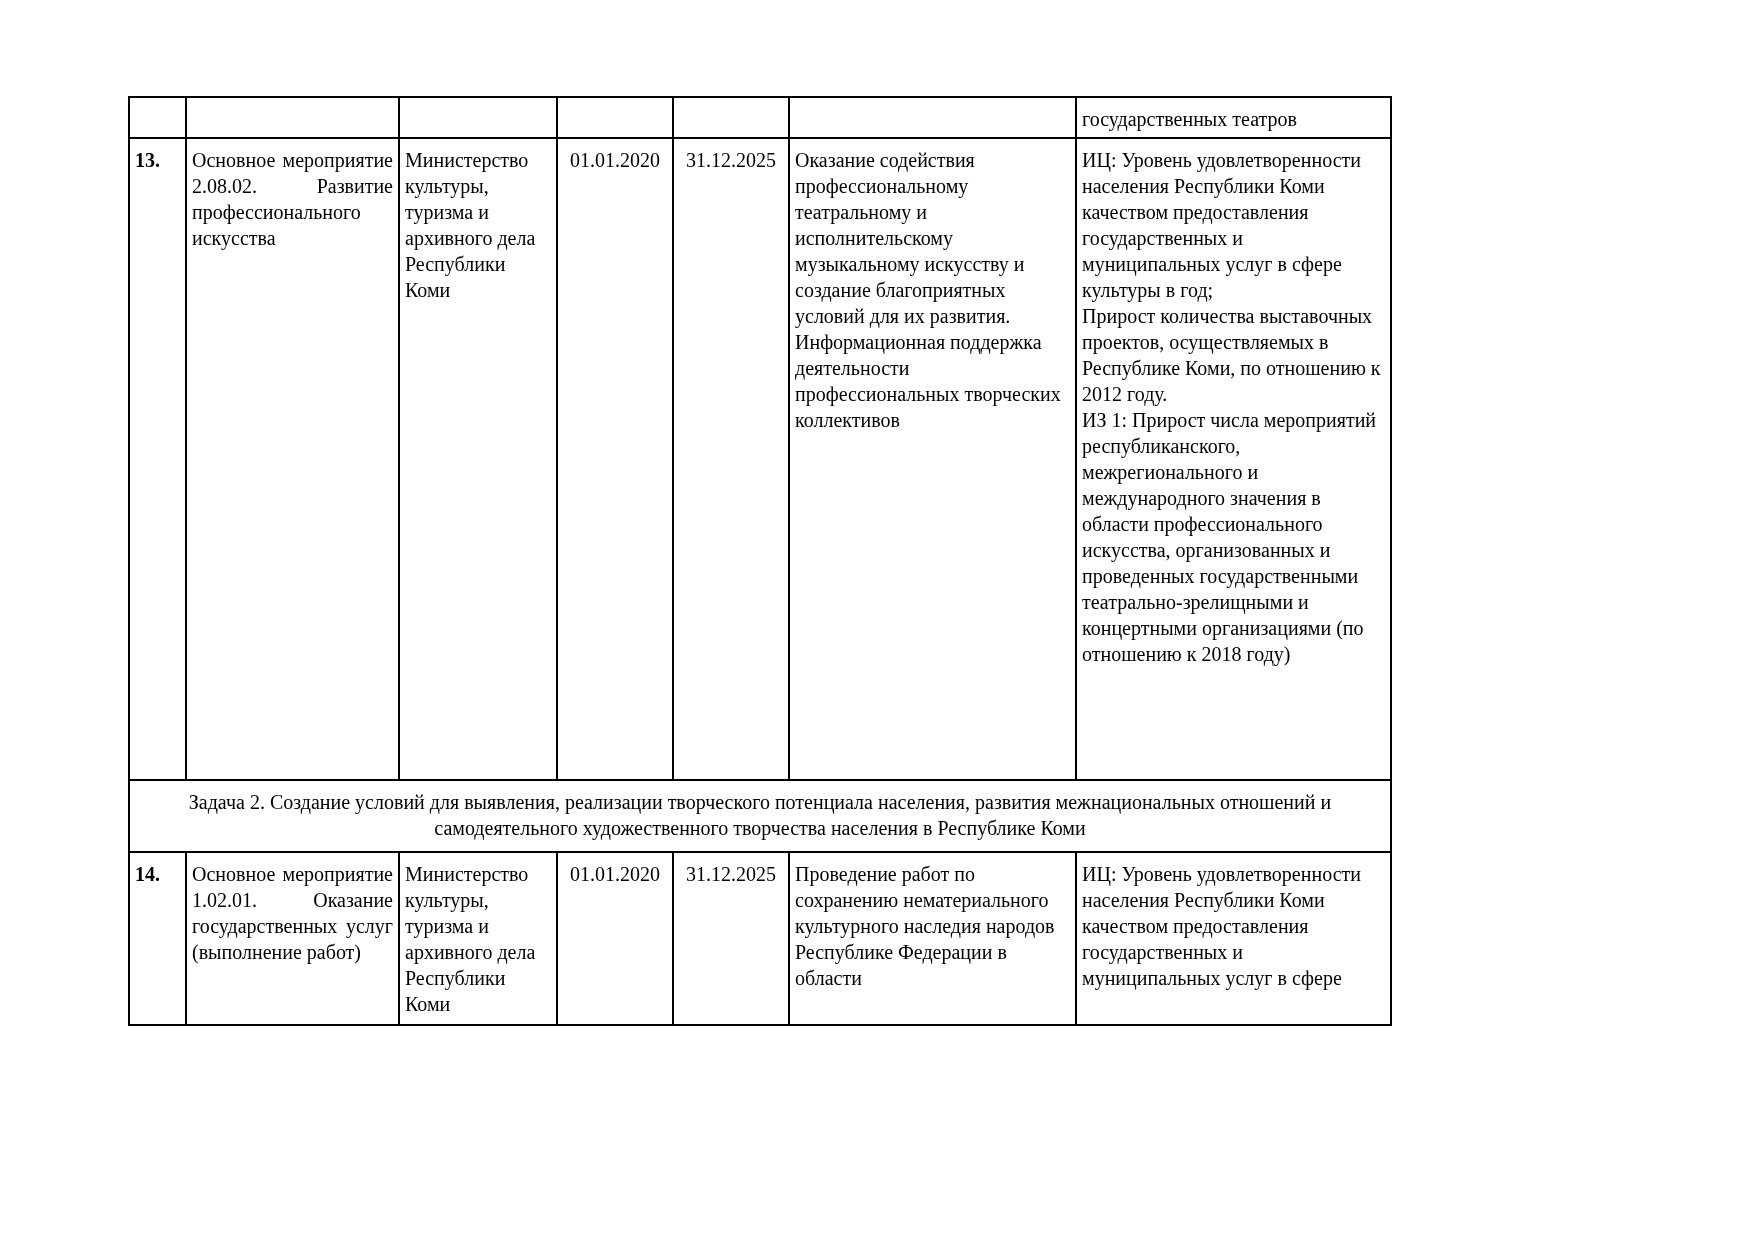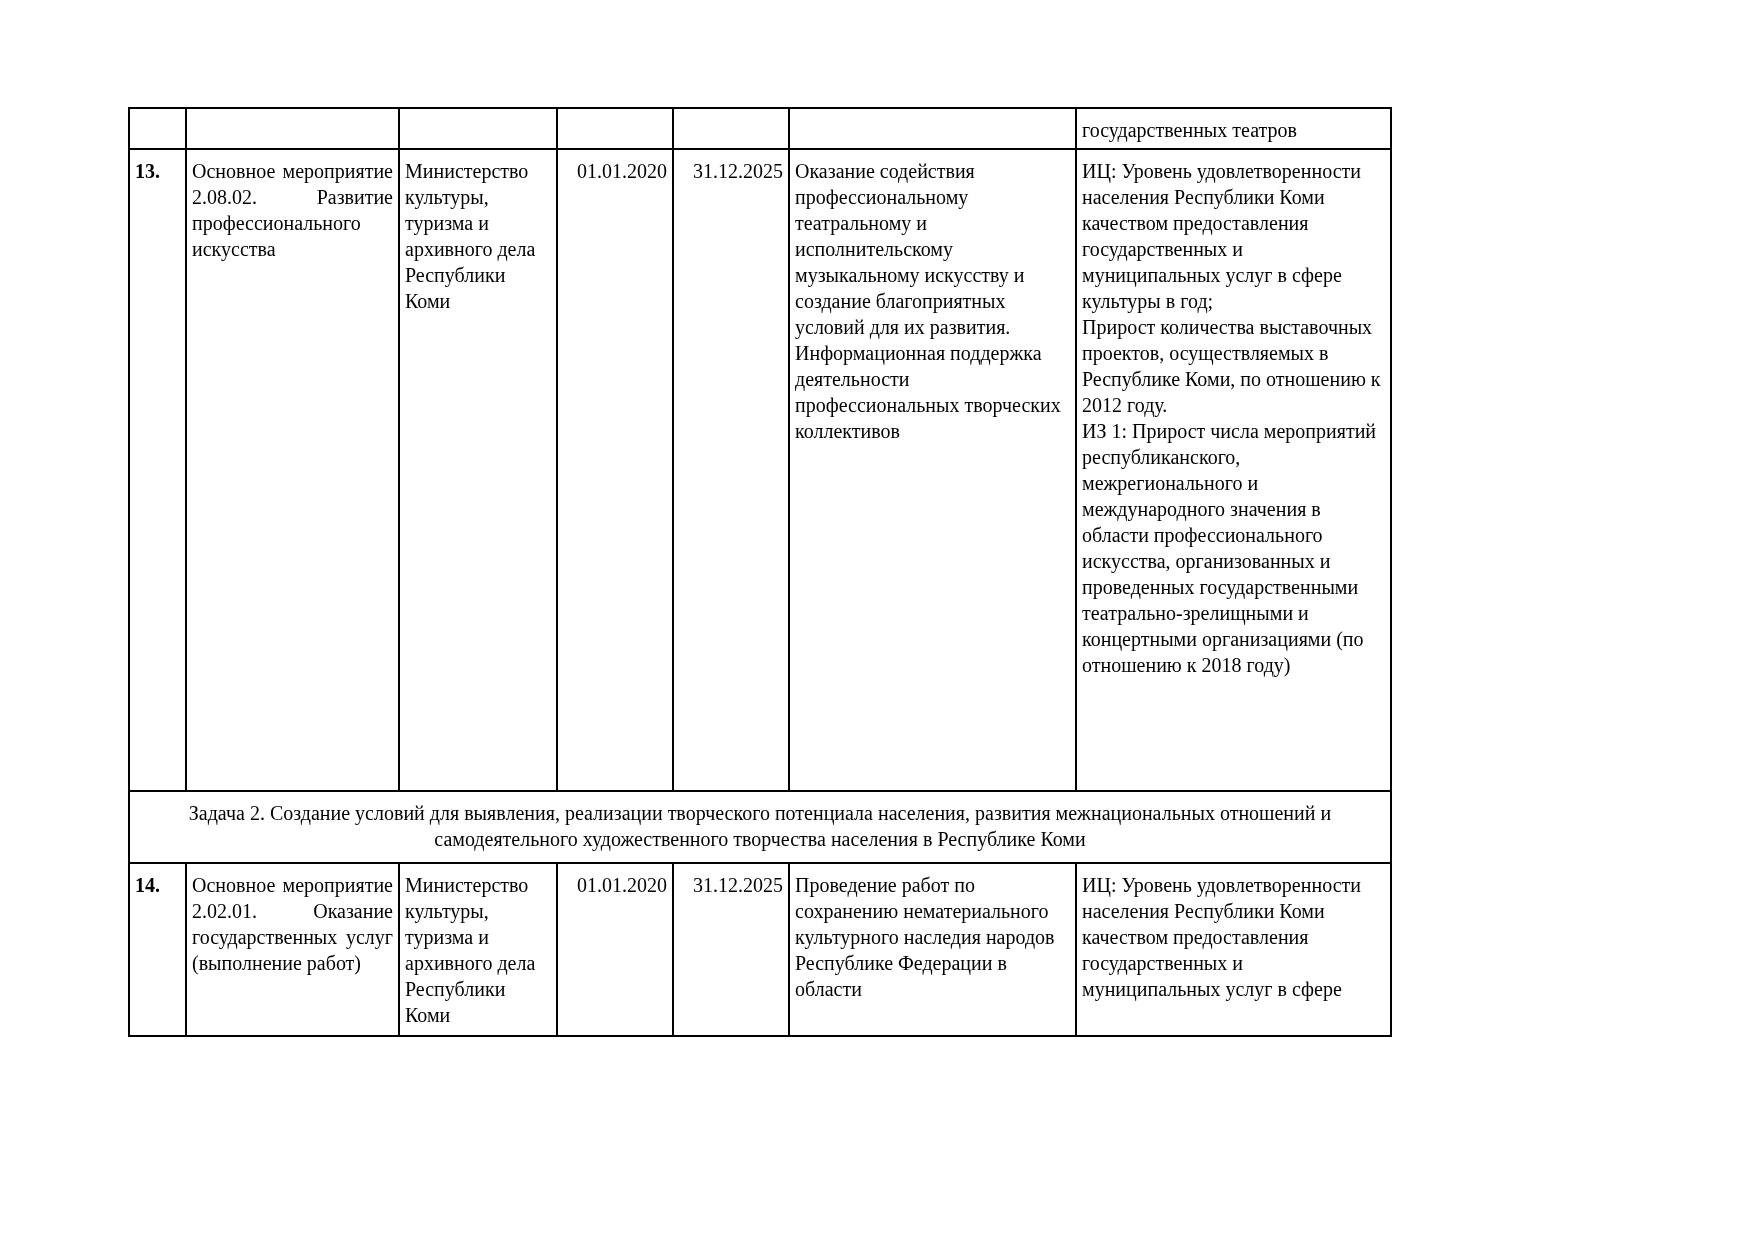--- a/index.html
+++ b/index.html
@@ -19,40 +19,40 @@
     position: relative;
     width: 1754px;
     height: 1240px;
     background: #ffffff;
     overflow: hidden;
   }
 
   table.doc-table {
     position: absolute;
     left: 128px;
-    top: 107px;
+    top: 96px;
     width: 1262px;
     border-collapse: collapse;
     table-layout: fixed;
   }
 
   table.doc-table td {
     border: 2px solid #000000;
     vertical-align: top;
     padding: 8px 5px 2px 5px;
     font-size: 20px;
     line-height: 26px;
     white-space: pre-line;
     overflow: hidden;
     word-wrap: break-word;
   }
 
   td.c-activity { text-align: justify; }
   td.c-num      { text-align: left; font-weight: bold; }
-  td.c-date     { text-align: right; padding-left: 6px; padding-right: 3px; margin-left: 18px; }
+  td.c-date     { text-align: center; padding-left: 6px; padding-right: 3px; margin-left: 18px; }
 
   tr.row-cont td { height: 41px; }
   tr.row-main td { height: 642px; }
   tr.row-task td { height: 72px; }
   tr.row-last td { height: 173px; }
 
   td.task-cell {
     text-align: center;
     vertical-align: middle;
     padding: 4px 42px;
@@ -98,21 +98,21 @@
 Прирост количества выставочных проектов, осуществляемых в Республике Коми, по отношению к 2012 году.
 ИЗ 1: Прирост числа мероприятий республиканского, межрегионального и международного значения в области профессионального искусства, организованных и проведенных государственными театрально-зрелищными и концертными организациями (по отношению к 2018 году)</td>
       </tr>
 
       <tr class="row-task">
         <td class="task-cell" colspan="7">Задача 2. Создание условий для выявления, реализации творческого потенциала населения, развития межнациональных отношений и самодеятельного художественного творчества населения в Республике Коми</td>
       </tr>
 
       <tr class="row-last">
         <td class="c-num">14.</td>
-        <td class="c-activity">Основное мероприятие 2.02.01. Оказание государственных услуг (выполнение работ)</td>
+        <td class="c-activity">Основное мероприятие 1.02.01. Оказание государственных услуг (выполнение работ)</td>
         <td class="c-ministry">Министерство культуры, туризма и архивного дела Республики Коми</td>
         <td class="c-date">01.01.2020</td>
         <td class="c-date">31.12.2025</td>
         <td class="c-desc">Проведение работ по сохранению нематериального культурного наследия народов Республике Федерации в области</td>
         <td class="c-ind">ИЦ: Уровень удовлетворенности населения Республики Коми качеством предоставления государственных и муниципальных услуг в сфере</td>
       </tr>
 
     </tbody>
   </table>
 

